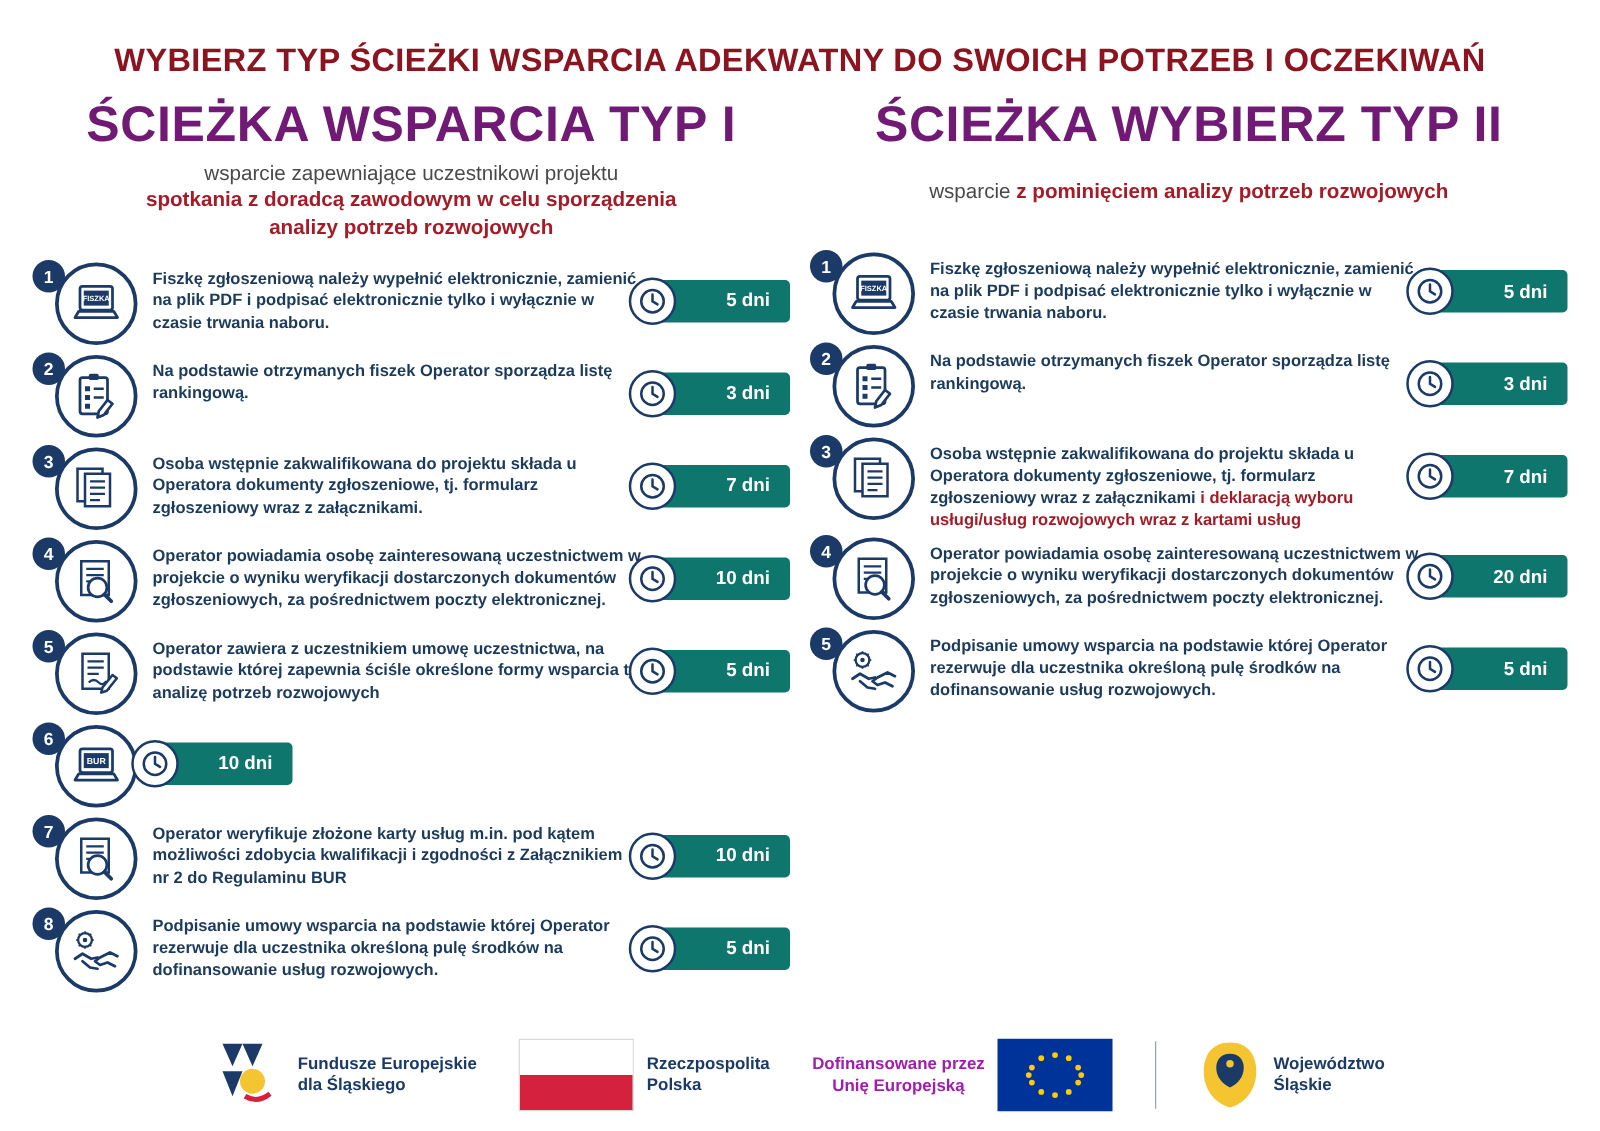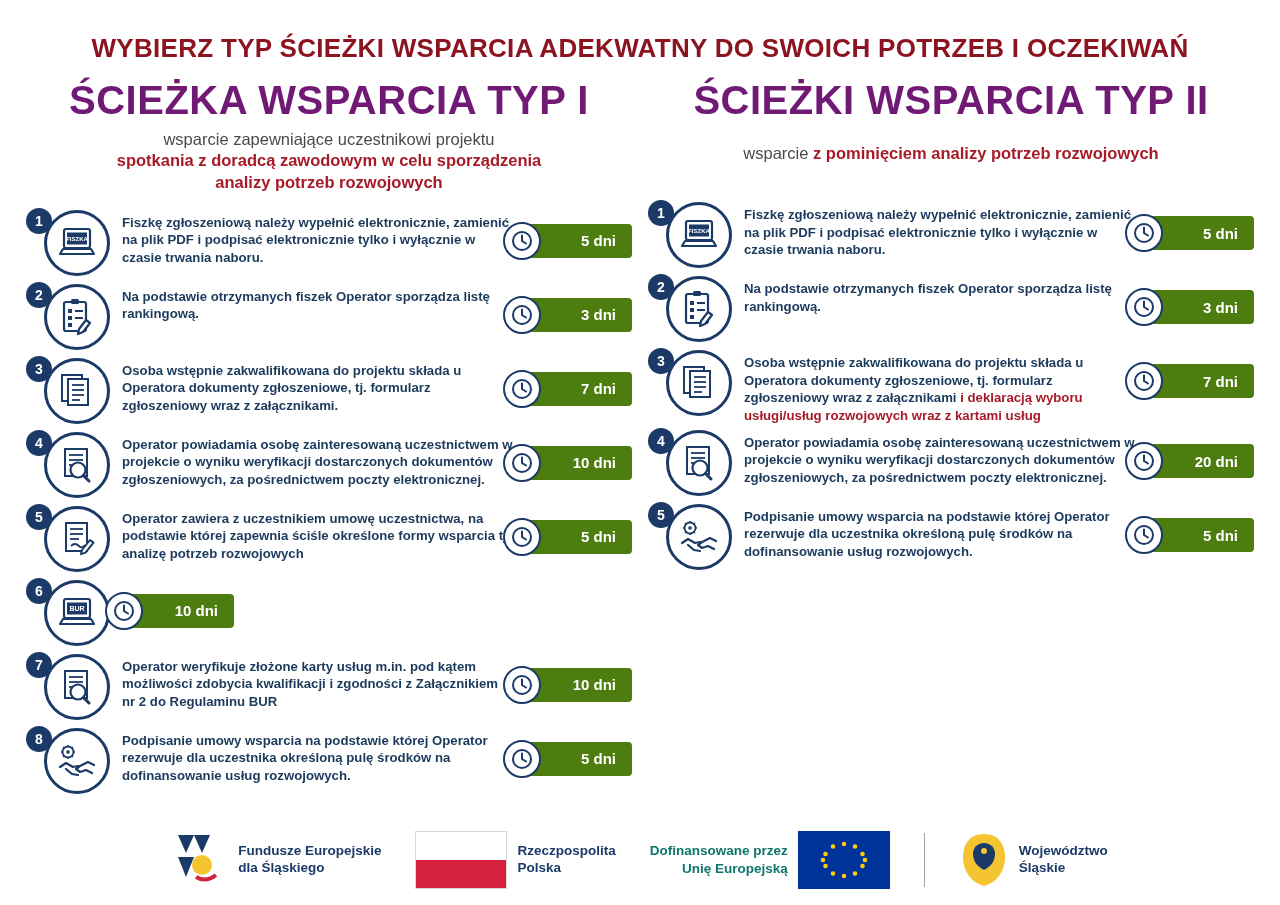--- a/index.html
+++ b/index.html
@@ -103,21 +103,21 @@
     font-weight: bold;
     padding-top: 6px;
     padding-right: 6px;
   }
   .step-text .red { color: #a61b27; }
 
   .badge {
     flex: 0 0 auto;
     width: 112px;
     height: 34px;
-    background: #4d7c0f;
+    background: #0f766e;
     color: #ffffff;
     border-radius: 4px;
     display: flex;
     align-items: center;
     justify-content: flex-end;
     padding-right: 16px;
     font-size: 15px;
     font-weight: bold;
     position: relative;
     margin-top: 16px;
@@ -155,21 +155,21 @@
     justify-content: center;
     gap: 34px;
   }
   .logo-block { display: flex; align-items: center; gap: 10px; }
   .logo-text { font-size: 13.5px; font-weight: bold; color: #1b3a68; line-height: 1.25; }
   .flag-pl { width: 92px; height: 58px; border: 1px solid #d8d8d8; }
   .flag-pl .w { height: 50%; background: #fff; }
   .flag-pl .r { height: 50%; background: #d4213d; }
   .eu-flag { width: 92px; height: 58px; background: #003399; position: relative; }
   .divider { width: 1px; height: 54px; background: #9aa4ad; }
-  .dofin-text { font-size: 13.5px; font-weight: bold; color: #0f766e; text-align: right; line-height: 1.3; }
+  .dofin-text { font-size: 13.5px; font-weight: bold; color: #a21caf; text-align: center; line-height: 1.3; }
 
   svg { display: block; }
 </style>
 </head>
 <body>
 
 <div class="page">
 
   <div class="main-title">WYBIERZ TYP ŚCIEŻKI WSPARCIA ADEKWATNY DO SWOICH POTRZEB I OCZEKIWAŃ</div>
 
@@ -387,21 +387,21 @@
               </svg>
             </div>
             <span>5 dni</span>
           </div>
         </div>
 
       </div>
     </div>
 
     <div class="col">
-      <div class="col-title">ŚCIEŻKI WSPARCIA TYP II</div>
+      <div class="col-title">ŚCIEŻKA WYBIERZ TYP II</div>
       <div class="col-sub" style="margin-top:22px;">
         <span>wsparcie</span>
         <span class="red">z pominięciem analizy potrzeb rozwojowych</span>
       </div>
 
       <div class="steps" style="margin-top:36px;">
 
         <div class="step">
           <div class="step-left">
             <div class="num">1</div>

